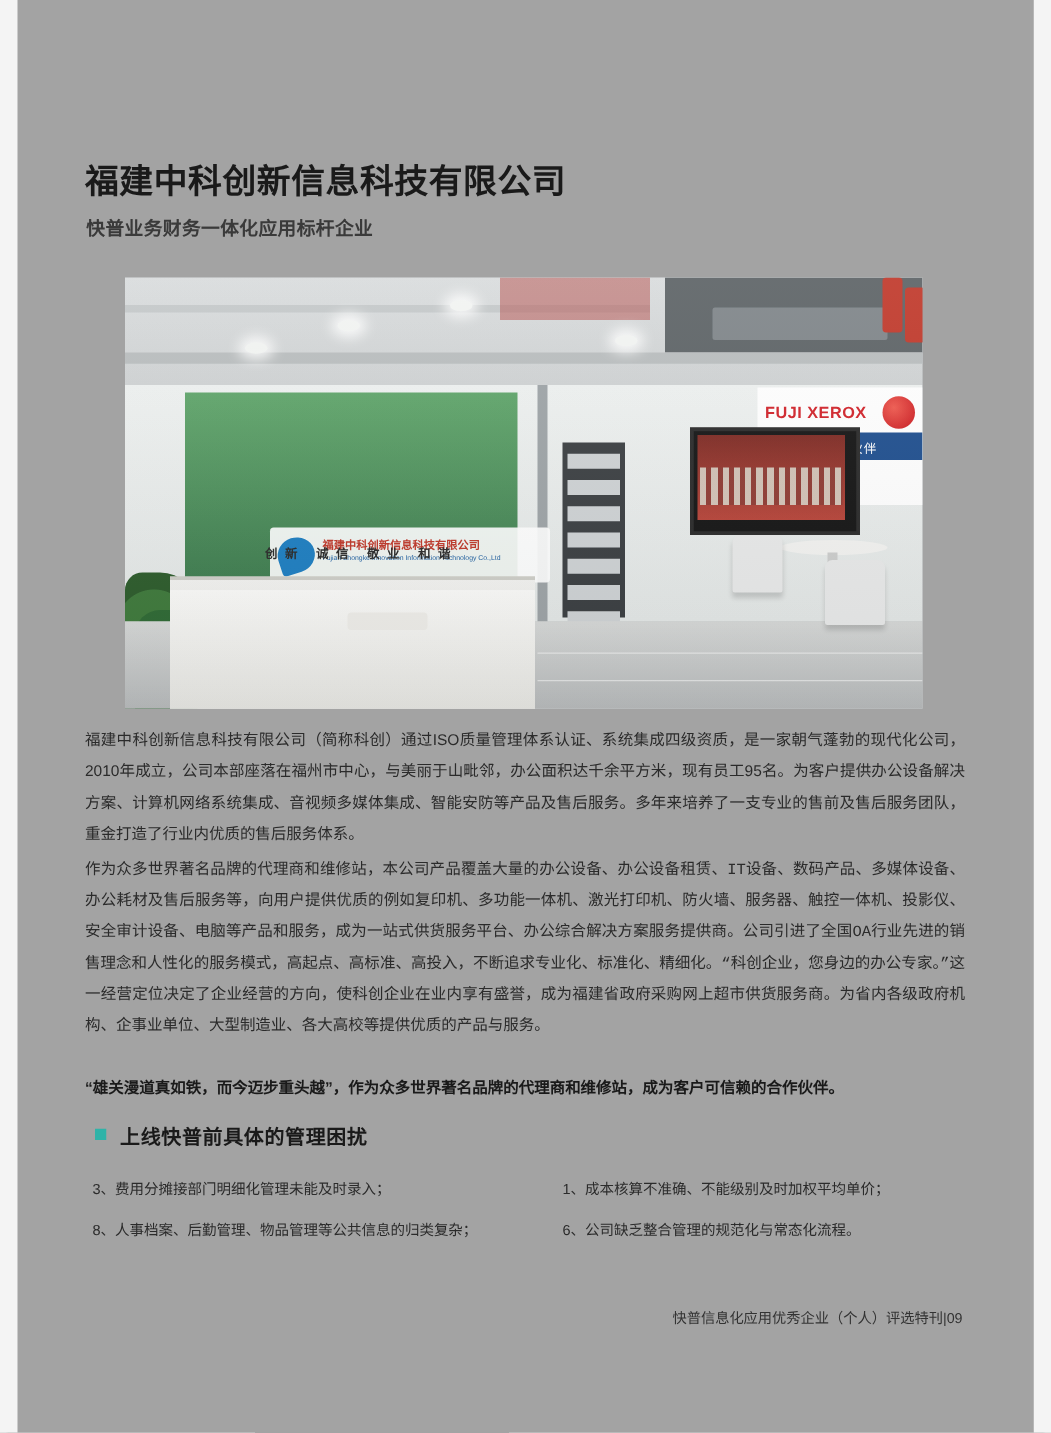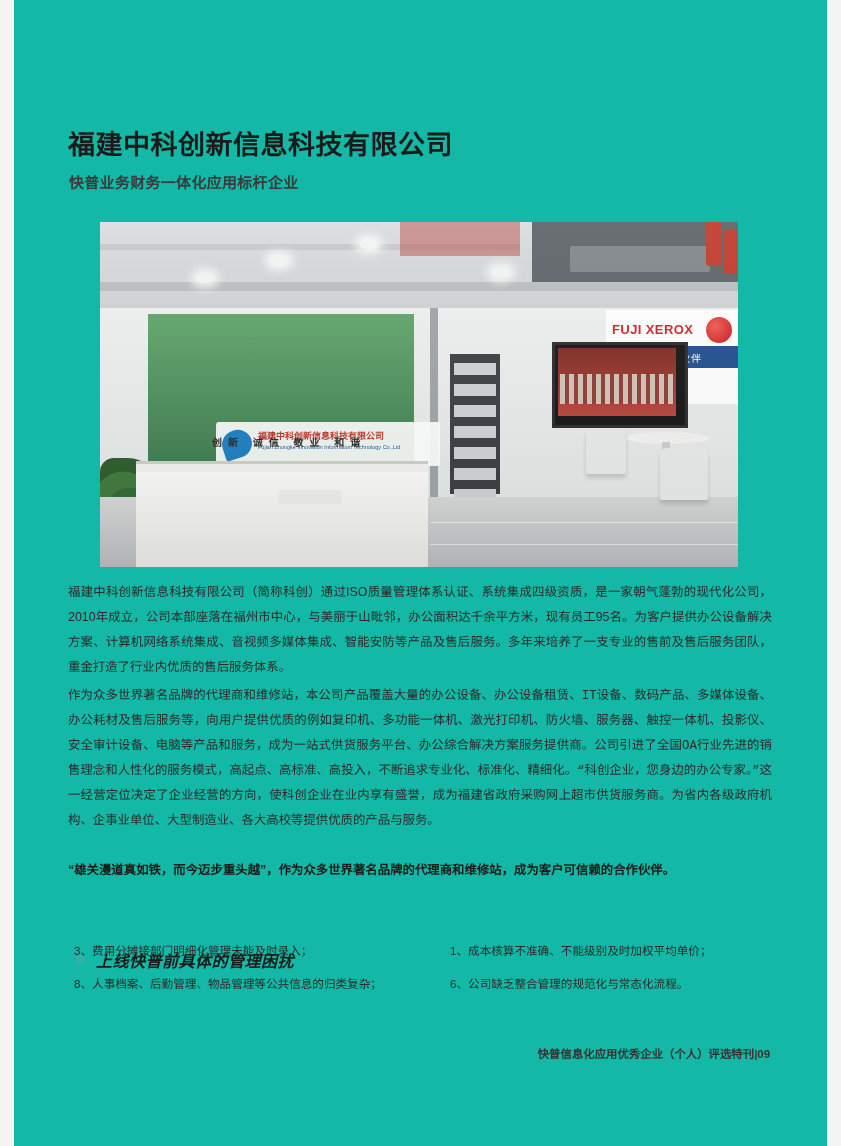--- a/index.html
+++ b/index.html
@@ -13,21 +13,21 @@
     font-family: "Liberation Sans", sans-serif;
     color: #231f20;
     position: relative;
     overflow: hidden;
   }
   .page {
     position: absolute;
     left: 0; top: 0;
     width: 841px;
     height: 1146px;
-    background: #14b8a6;
+    background: #a3a3a3;
     border-radius: 7px;
   }
   
   .edge-left, .edge-right {
     position: absolute;
     top: 0;
     width: 14px;
     height: 1146px;
     background: #f4f4f4;
   }
@@ -250,24 +250,23 @@
     text-justify: inter-ideograph;
   }
   .p1 { top: 580px; }
   .p2 { top: 684px; font-family: Liberation Mono, monospace; }
   .p3 { top: 858px; font-weight: bold; font-size: 12.4px; color: #1a1a1a; }
 
   
   .sec-head {
     position: absolute;
     left: 8px;
-    top: 948px;
+    top: 896px;
     width: 700px;
     height: 26px;
-    font-style: italic;
   }
   .sec-marker {
     position: absolute;
     left: 0; top: 7px;
     width: 9px; height: 9px;
     background: #2fb3a8;
   }
   .sec-title {
     position: absolute;
     left: 20px; top: 0;
@@ -299,21 +298,20 @@
   .li.col2 { left: 376px; }
 
   
   .footer {
     position: absolute;
     right: 3px;
     top: 1045px;
     font-size: 11.4px;
     color: #333333;
     white-space: nowrap;
-    font-weight: bold;
   }
 </style>
 </head>
 <body>
 
 <div class="page">
   <div class="edge-left"></div>
   <div class="edge-right"></div>
 
   <div class="content">

